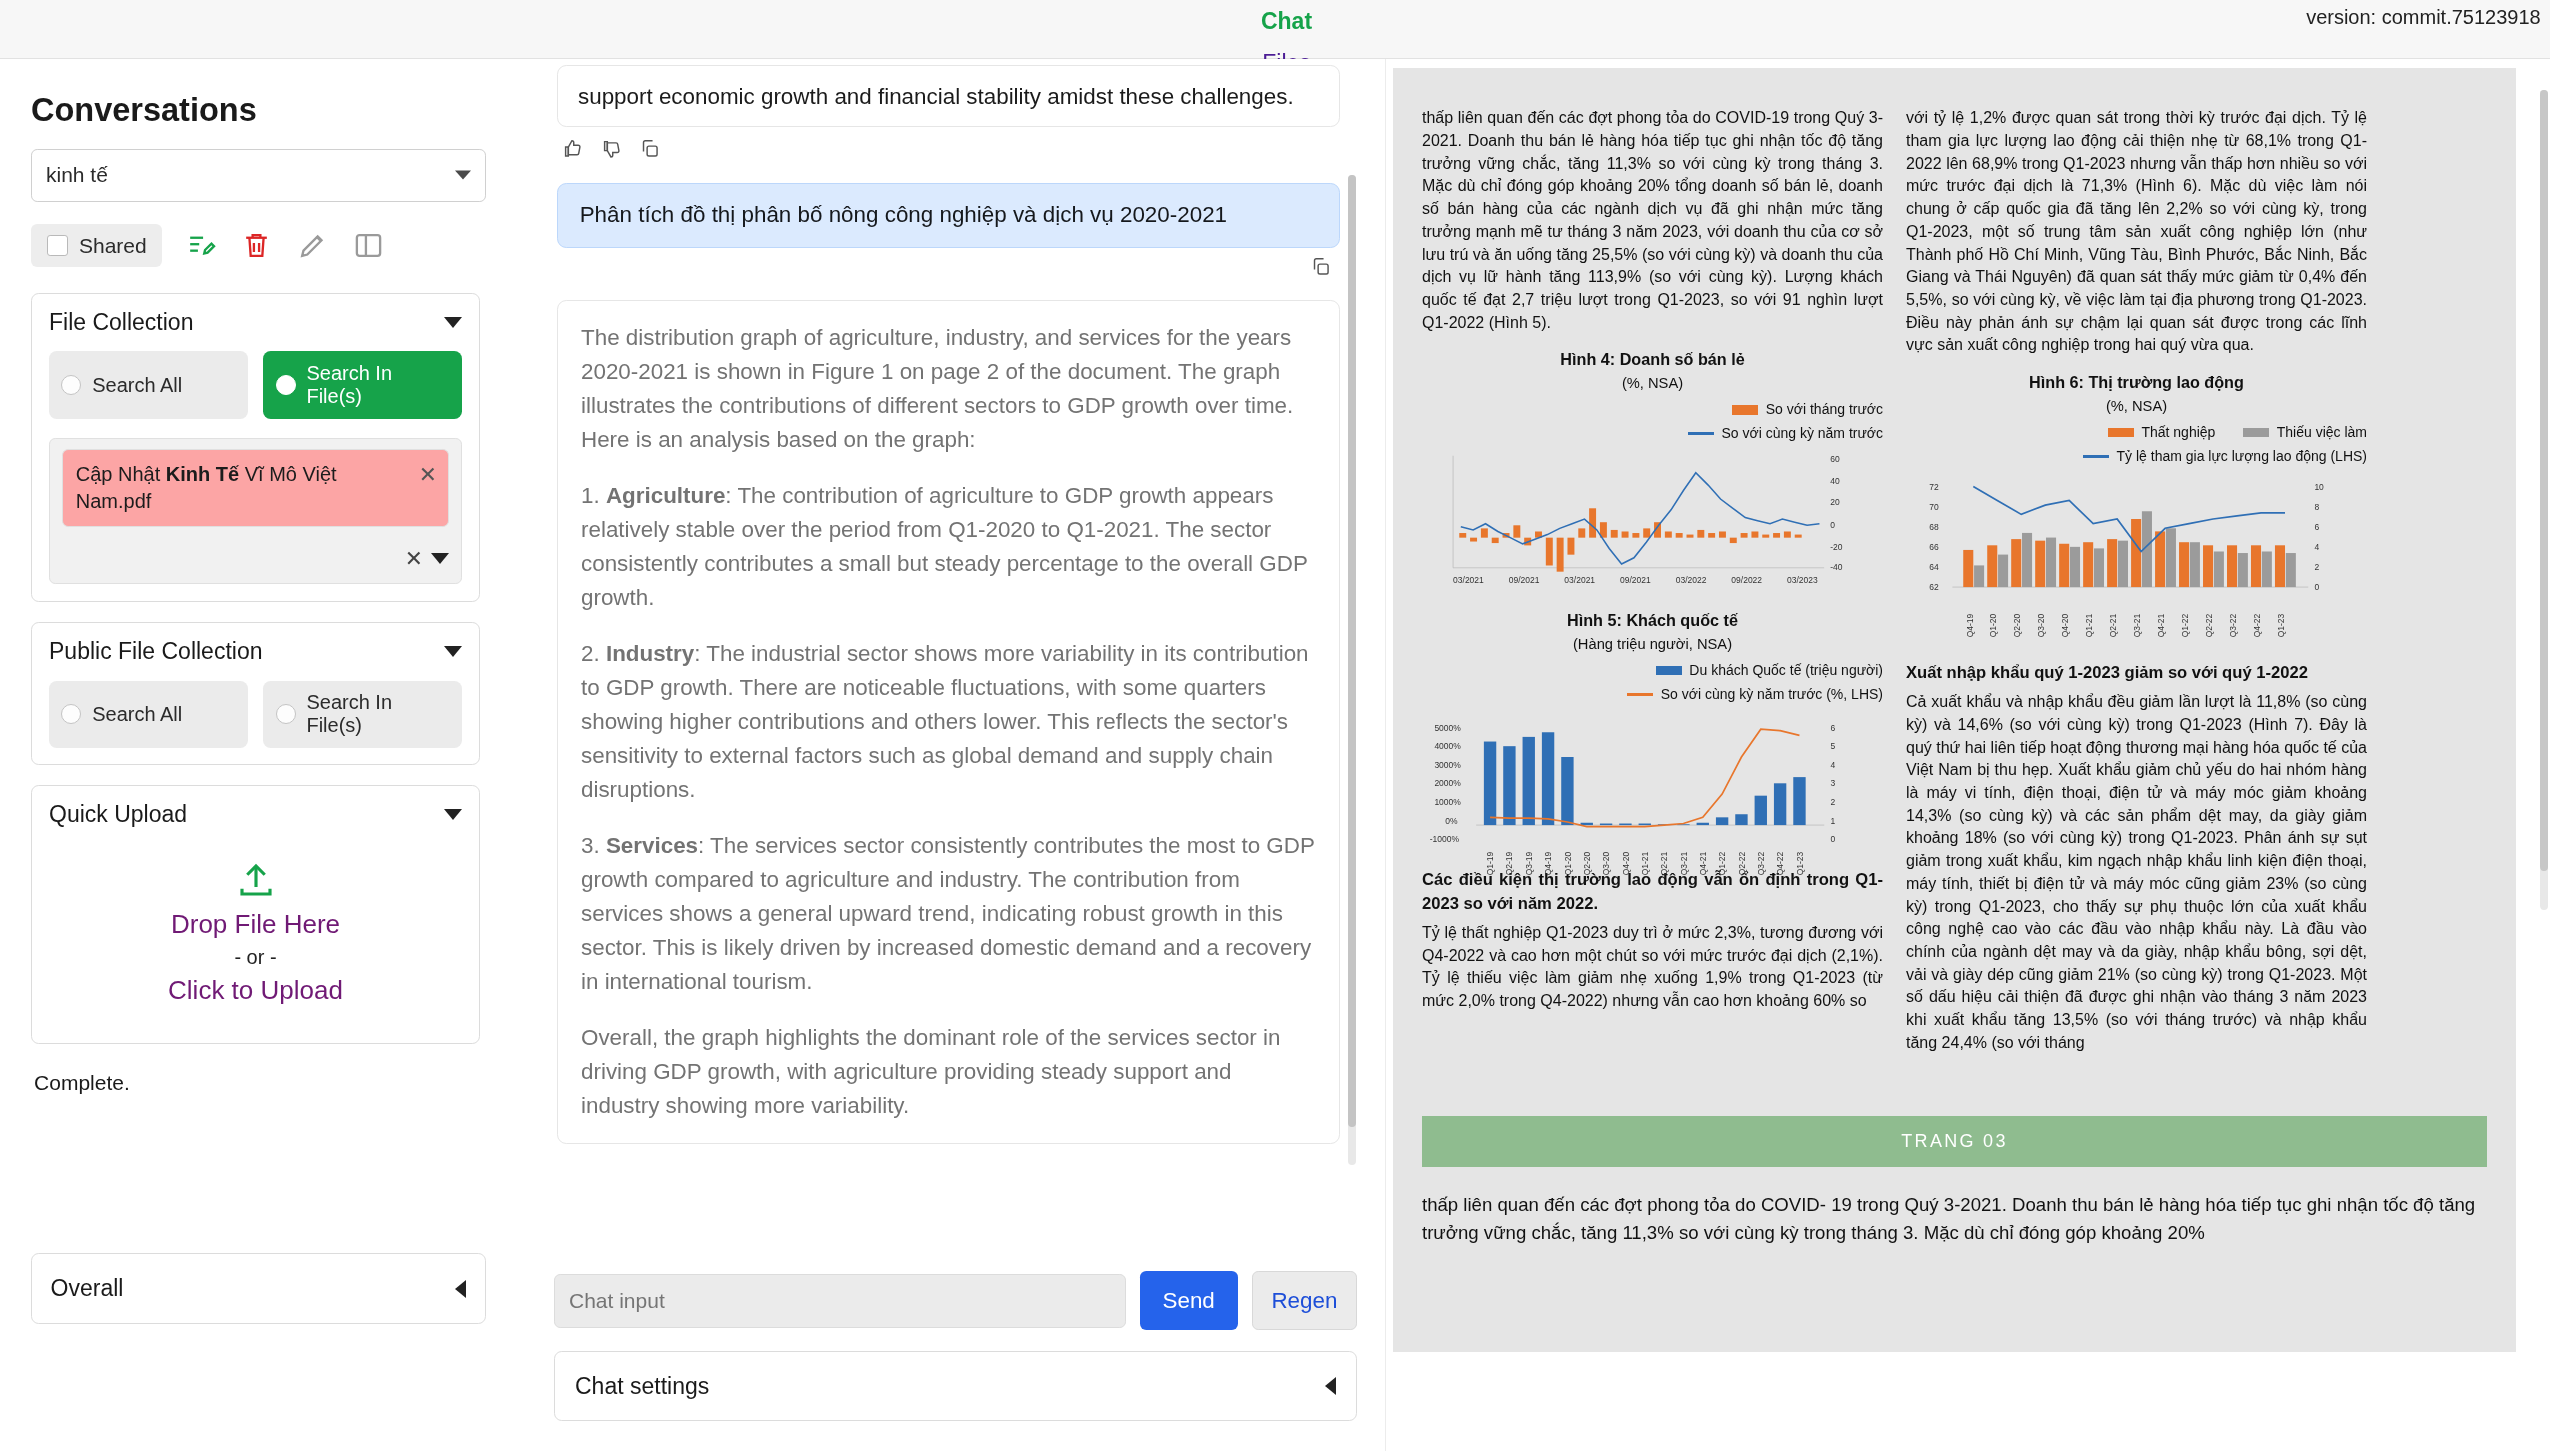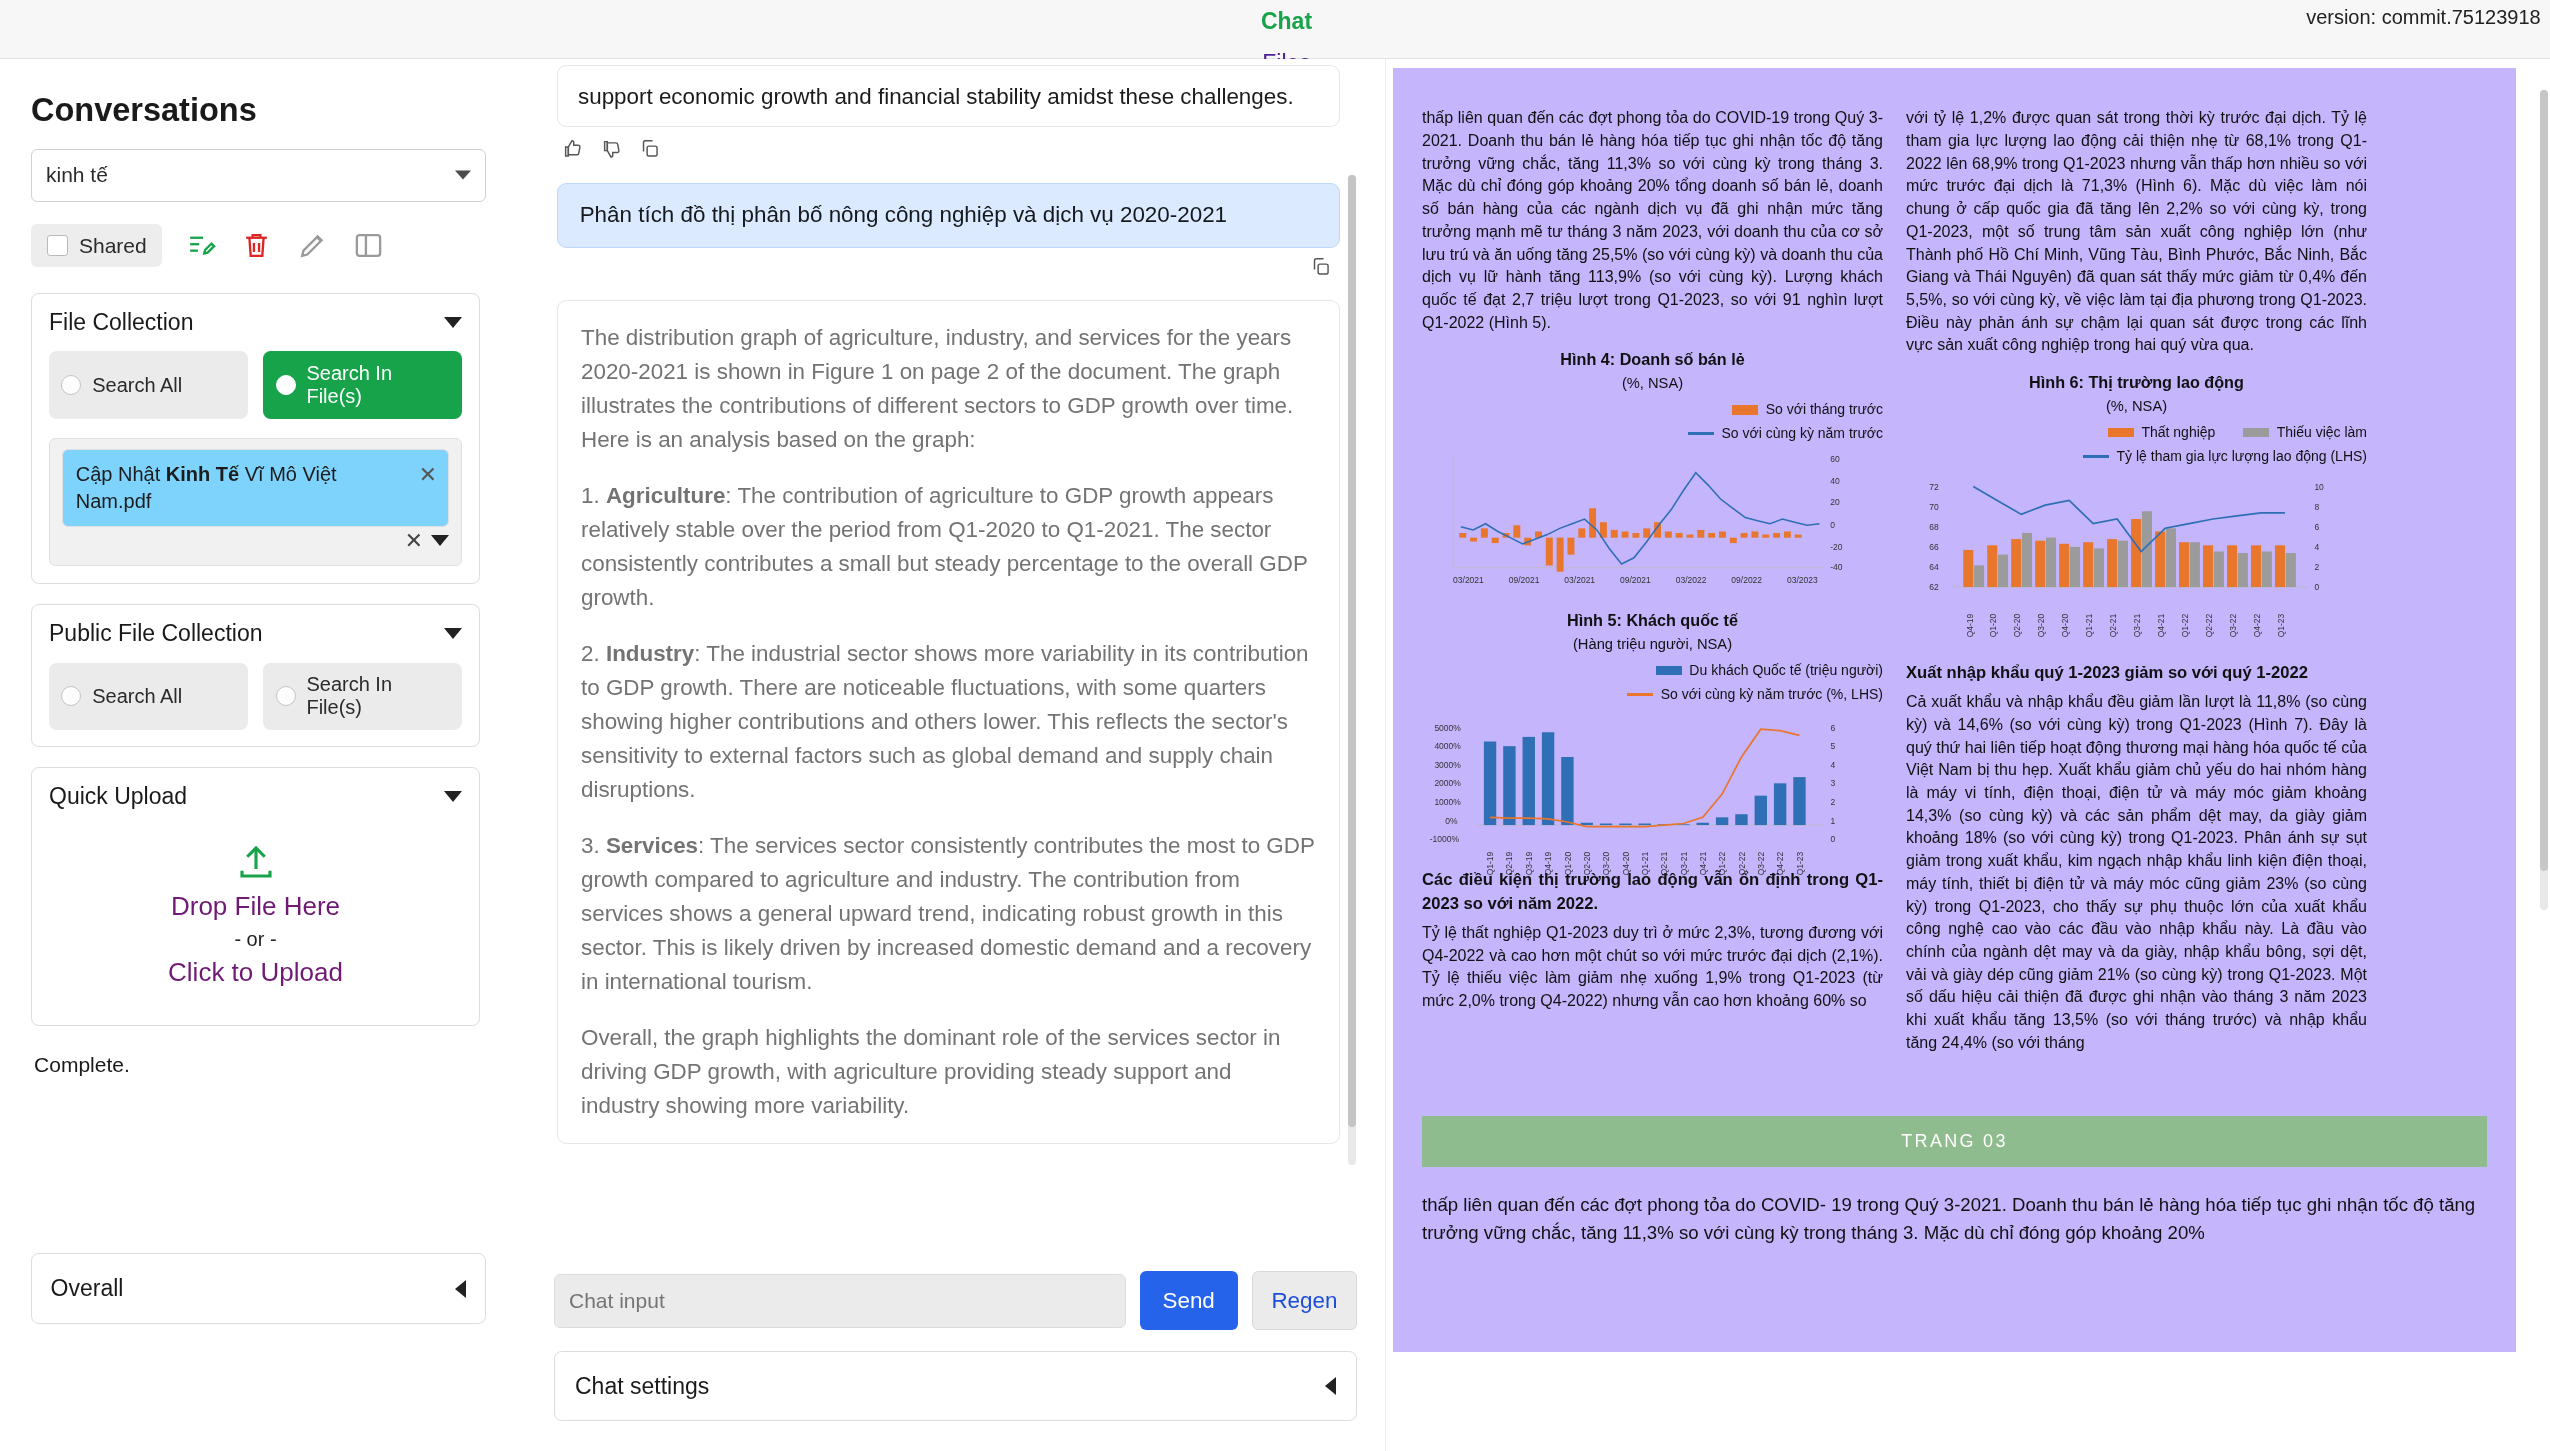--- a/index.html
+++ b/index.html
@@ -134,24 +134,24 @@
   .radio-pill.selected .radio-dot { background: #ffffff; border-color: #ffffff; }
 
   .file-box {
     margin: 3.1px 17px 17px 17px;
     border: 0.8px solid #e0e0e0; border-radius: 6.2px;
     background: #f1f1f1;
     padding: 10.8px 12.4px;
   }
   .file-chip {
     position: relative;
-    background: #7dd3fc; border: 0.8px solid #e0e0e0; border-radius: 6.2px;
+    background: #fca5a5; border: 0.8px solid #e0e0e0; border-radius: 6.2px;
     padding: 10.8px 46px 10.8px 12.4px;
     font-size: 20px; color: #1c1c1c; line-height: 1.35;
-    margin-bottom: 27px;
+    margin-bottom: 45px;
   }
   .file-chip b { font-weight: bold; }
   .x-mark {
     position: absolute; right: 10.8px; top: 9.3px;
     font-size: 21.7px; color: #555; cursor: pointer;
   }
   .file-box-footer {
     display: flex; justify-content: flex-end; align-items: center;
     gap: 7.7px; font-size: 21.7px; color: #444;
     margin-top: -26px;
@@ -280,21 +280,21 @@
   
   .docview {
     position: absolute; top: 59px; left: 1393px;
     width: 1158px; height: 1393px;
     background: #ffffff;
     overflow: hidden;
   }
   .page {
     position: absolute; top: 9.3px; left: 0px;
     width: 1123px; height: 1284px;
-    background: #c4b5fd;
+    background: #e5e5e5;
     padding: 39px 29px 0 29px;
   }
   .pdf-cols {
     display: flex; gap: 23px;
     font-size: 16px; line-height: 1.42; color: #111;
     text-align: justify;
   }
   .pdf-col { width: 461px; }
   .pdf-col p { margin: 0 0 12.4px 0; }
   .fig-title {

